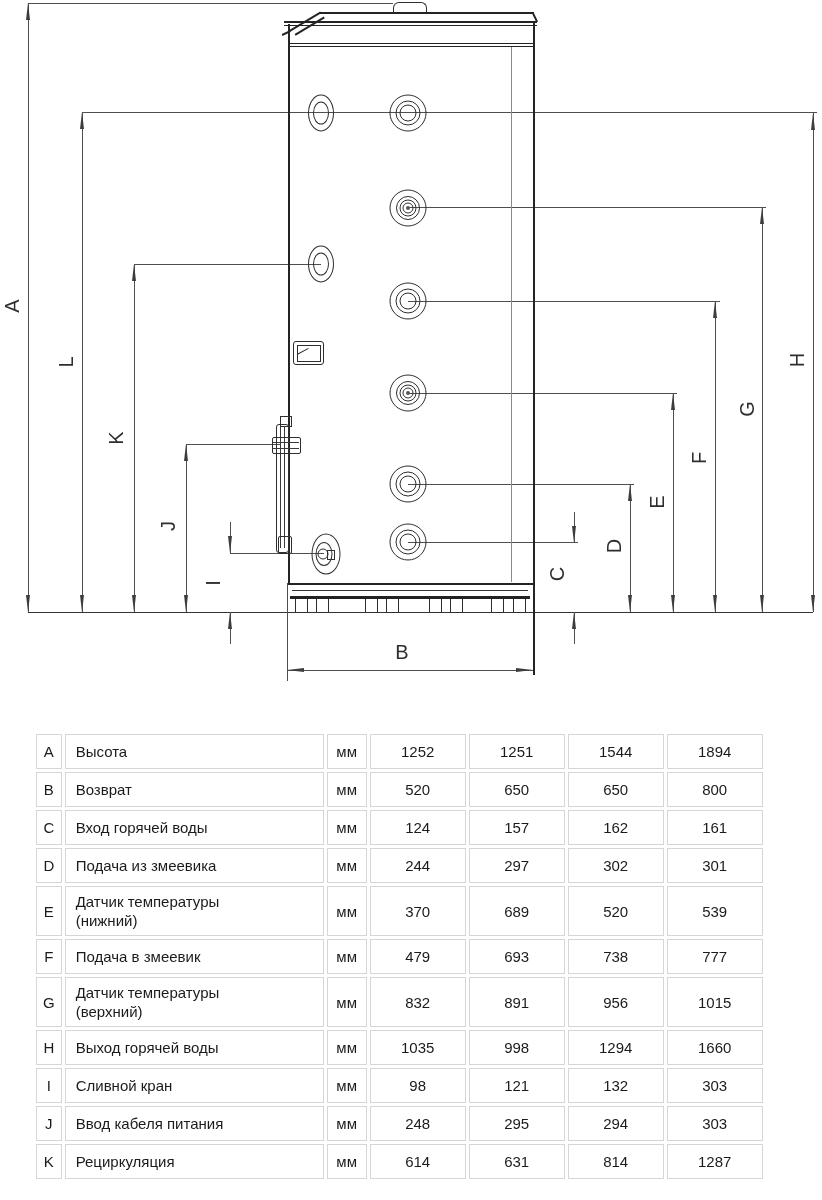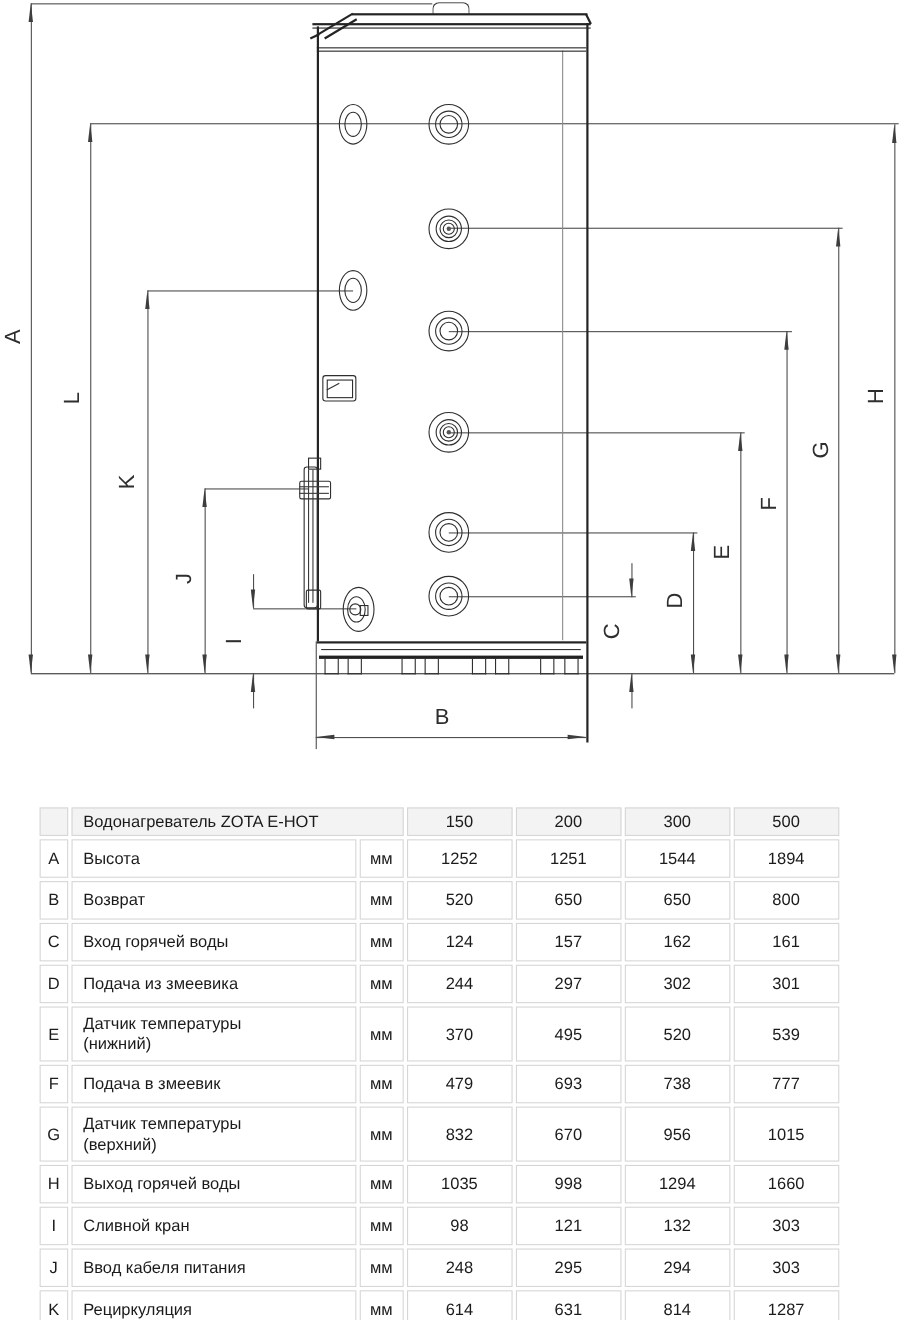--- a/index.html
+++ b/index.html
@@ -189,28 +189,20 @@
     <colgroup>
       <col style="width:24px;">
         <col style="width:259px;">
         <col style="width:40px;">
       <col style="width:96px;">
         <col style="width:96px;">
         <col style="width:96px;">
         <col style="width:96px;">
     </colgroup>
     <tbody>
-        <tr class="hdr">
-      <td></td>
-      <td class="title" colspan="2">Водонагреватель ZOTA E-HOT</td>
-      <td>150</td>
-      <td>200</td>
-      <td>300</td>
-      <td>500</td>
-    </tr>
     <tr class="r1">
       <td>A</td>
       <td class="param">Высота</td>
       <td>мм</td>
       <td>1252</td>
       <td>1251</td>
       <td>1544</td>
       <td>1894</td>
     </tr>
     <tr class="r1">
@@ -239,40 +231,40 @@
       <td>297</td>
       <td>302</td>
       <td>301</td>
     </tr>
     <tr class="r2">
       <td>E</td>
       <td class="param">Датчик температуры
 (нижний)</td>
       <td>мм</td>
       <td>370</td>
-      <td>495</td>
+      <td>689</td>
       <td>520</td>
       <td>539</td>
     </tr>
     <tr class="r1">
       <td>F</td>
       <td class="param">Подача в змеевик</td>
       <td>мм</td>
       <td>479</td>
       <td>693</td>
       <td>738</td>
       <td>777</td>
     </tr>
     <tr class="r2">
       <td>G</td>
       <td class="param">Датчик температуры
 (верхний)</td>
       <td>мм</td>
       <td>832</td>
-      <td>670</td>
+      <td>891</td>
       <td>956</td>
       <td>1015</td>
     </tr>
     <tr class="r1">
       <td>H</td>
       <td class="param">Выход горячей воды</td>
       <td>мм</td>
       <td>1035</td>
       <td>998</td>
       <td>1294</td>

